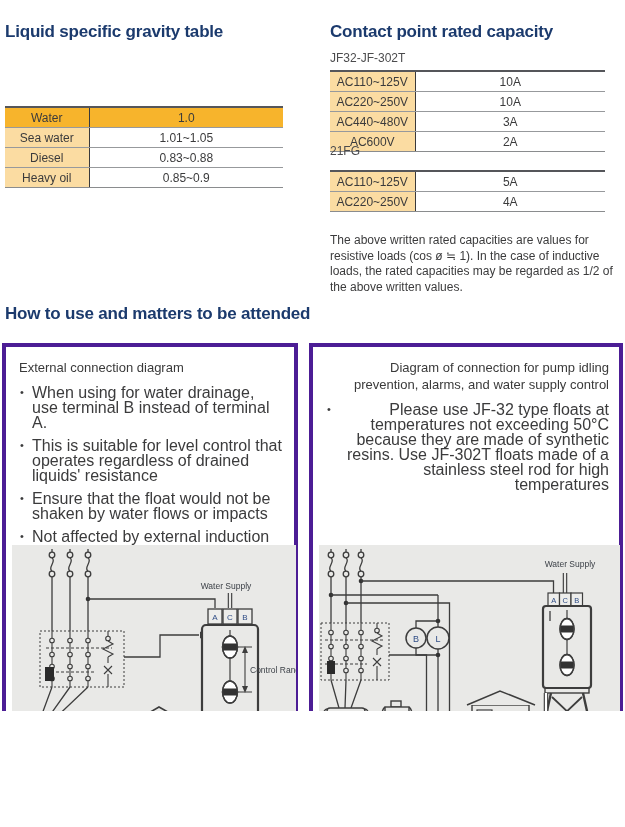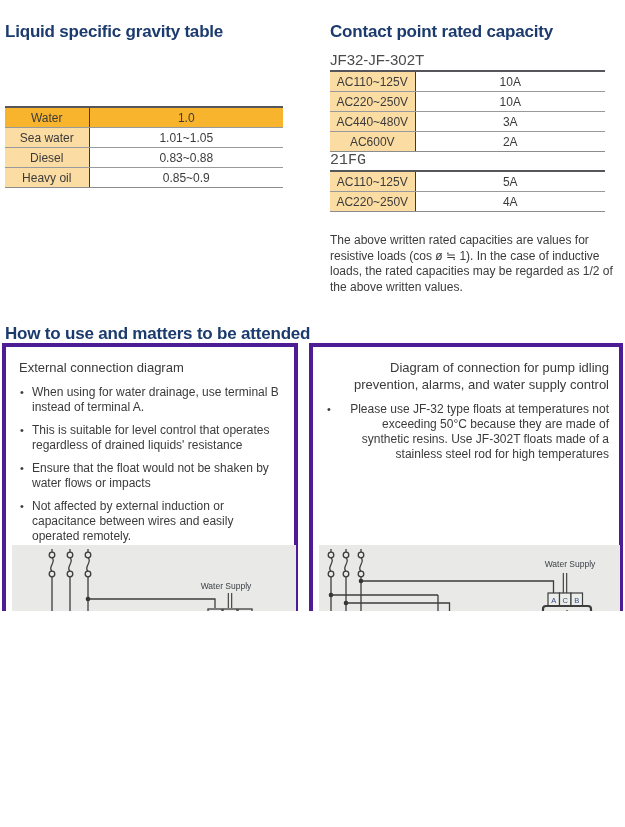--- a/index.html
+++ b/index.html
@@ -1,40 +1,40 @@
 <!DOCTYPE html>
 <html><head>
 <meta charset="utf-8">
 <style>
   html,body{margin:0;padding:0;background:#ffffff;}
   .page{
-    position:relative;width:625px;height:611px;background:#ffffff;
+    position:relative;width:625px;height:711px;background:#ffffff;
     font-family:"Liberation Sans",sans-serif;color:#3b3b3c;overflow:hidden;
   }
   .section-title{
     position:absolute;margin:0;font-size:17px;font-weight:bold;
     color:#1b3a6d;letter-spacing:-0.2px;white-space:nowrap;
   }
   table.spec{position:absolute;border-collapse:collapse;table-layout:fixed;
     border-top:2px solid #55565a;}
   table.spec td{
     font-size:12px;text-align:center;height:19px;padding:0;
     border-bottom:1px solid #97999c;color:#3b3b3c;vertical-align:middle;
   }
   table.spec tr:last-child td{border-bottom:1.5px solid #8a8c8e;}
   table.spec td.c1{border-right:1.5px solid #3a3a3c;}
   .row-orange td{background:#F7B42C;}
   td.cell-light{background:#FBDCA2;}
-  .sub-label{position:absolute;font-size:15px;color:#4b4b4d;white-space:nowrap;}
+  .sub-label{position:absolute;font-size:12px;color:#4b4b4d;white-space:nowrap;}
   .note{position:absolute;font-size:12px;line-height:15.5px;color:#3b3b3c;margin-top:20px;}
   .howto-box{position:absolute;border:4px solid #4c1d95;background:#fff;box-sizing:border-box;}
   .box-heading{margin:12px 10px 9px 13px;font-size:13px;line-height:17px;color:#3a3a3a;}
   ul.bullets{list-style:none;margin:0 10px 0 13px;padding:0;}
   ul.bullets li{
-    position:relative;padding-left:13px;font-size:12px;line-height:15px;
+    position:relative;padding-left:13px;font-size:16px;line-height:15px;
     margin-bottom:8px;color:#3b3b3c;
   }
   ul.bullets li::before{content:"\2022";position:absolute;left:1px;top:0;font-size:11px;color:#3b3b3c;}
   .fig-panel{position:absolute;background:#E9E9E7;}
   svg text{font-family:"Liberation Sans",sans-serif;fill:#3a3f46;}
   svg text.term{fill:#2f4d86;}
 </style>
 </head>
 <body>
 
@@ -89,42 +89,42 @@
       <td class="c1 cell-light">AC440~480V</td>
       <td>3A</td>
     </tr>
     <tr>
       <td class="c1 cell-light">AC600V</td>
       <td>2A</td>
     </tr>
   </tbody>
     </table>
 
-  <div class="sub-label" style="left:330px;top:152px;font-family:Liberation Mono, monospace;">21FG</div>
+  <div class="sub-label" style="left:330px;top:144px;">21FG</div>
 
   <table class="spec" style="left:330px;top:170px;width:275px;">
     <colgroup>
         <col style="width:85px">
         <col style="width:190px">
       </colgroup>
     <tbody>
         <tr>
       <td class="c1 cell-light">AC110~125V</td>
       <td>5A</td>
     </tr>
     <tr>
       <td class="c1 cell-light">AC220~250V</td>
       <td>4A</td>
     </tr>
   </tbody>
     </table>
 
   <div class="note" style="left:330px;top:213px;width:290px;">The above written rated capacities are values for resistive loads (cos ø ≒ 1). In the case of inductive loads, the rated capacities may be regarded as 1/2 of the above written values.</div>
 
-  <h2 class="section-title" style="left:5px;top:324px;">How to use and matters to be attended</h2>
+  <h2 class="section-title" style="left:5px;top:304px;">How to use and matters to be attended</h2>
 
   <div class="howto-box" style="left:2px;top:343px;width:296px;height:475px;">
     <div class="box-heading">
       <div>External connection diagram</div>
     </div>
     <ul class="bullets">
       <li>When using for water drainage, use terminal B instead of terminal A.</li>
       <li>This is suitable for level control that operates regardless of drained liquids' resistance</li>
       <li>Ensure that the float would not be shaken by water flows or impacts</li>
       <li>Not affected by external induction or capacitance between wires and easily operated remotely.</li>

